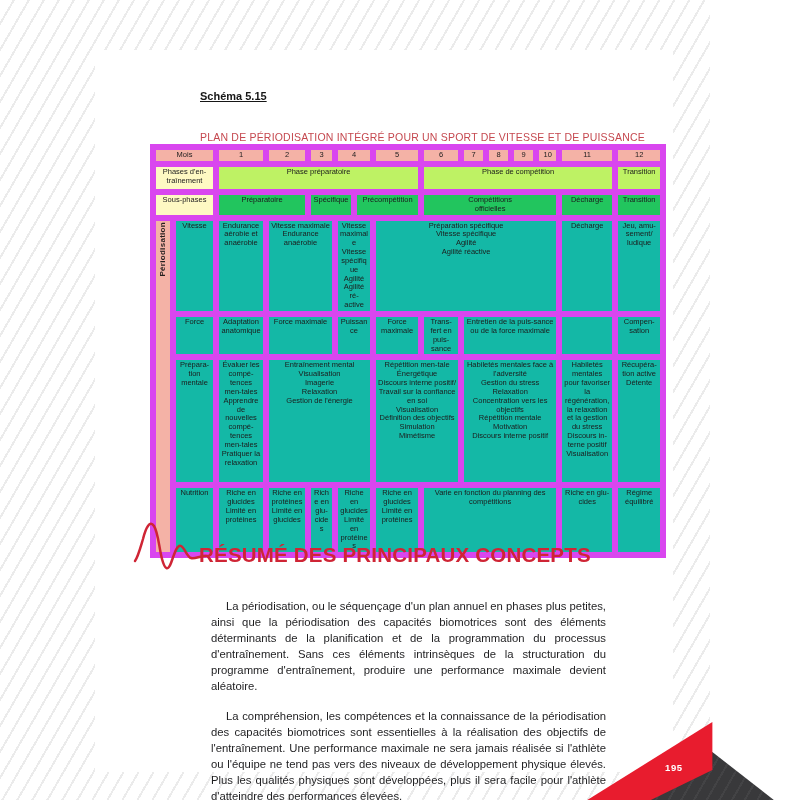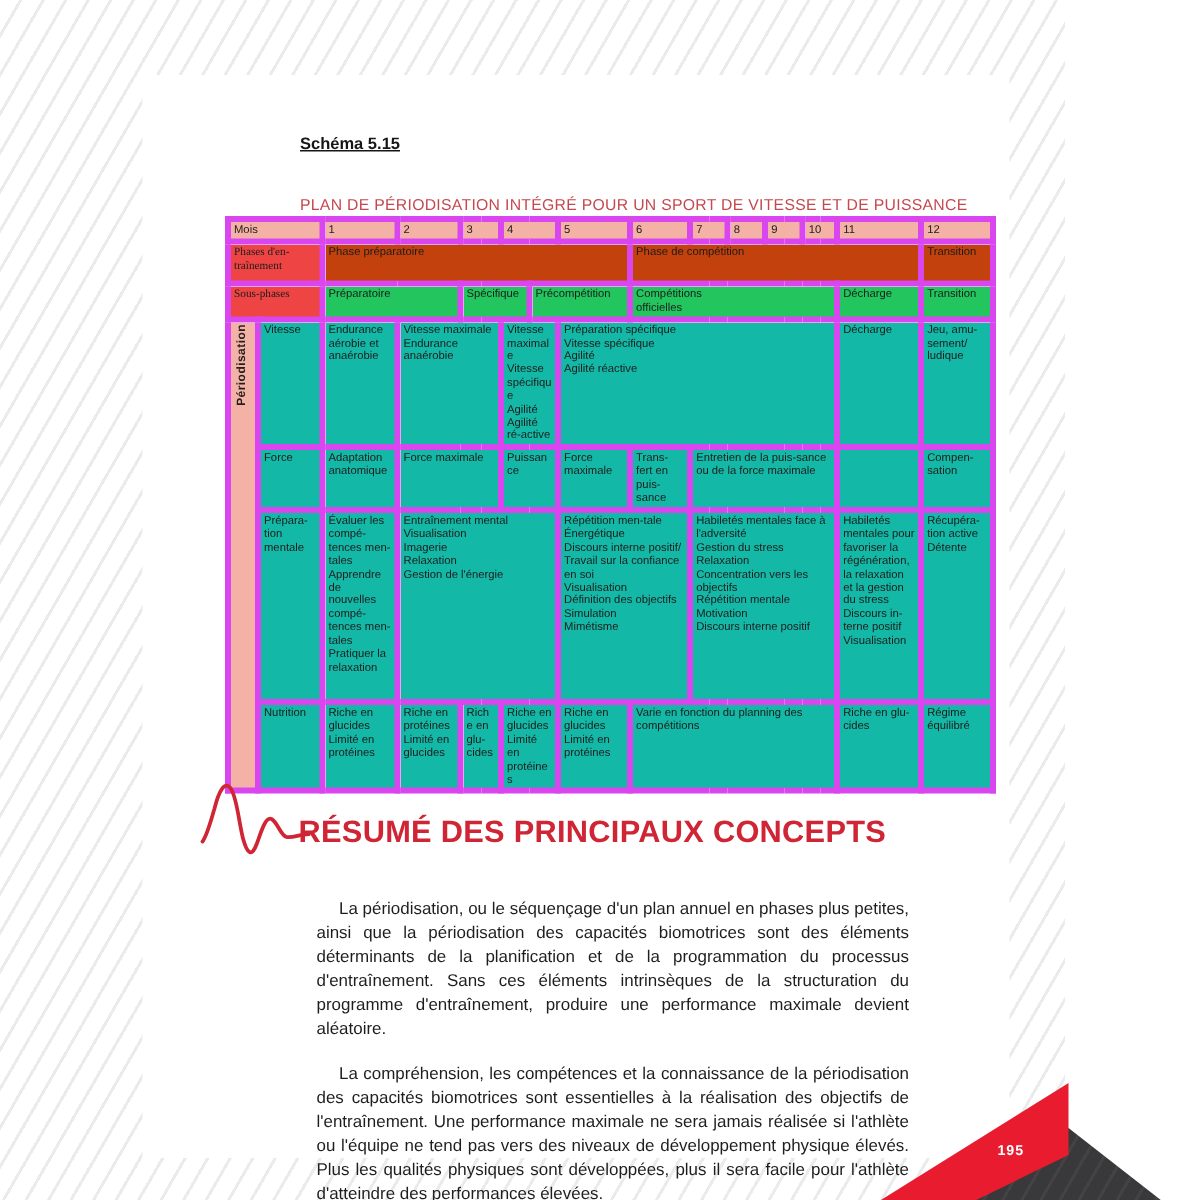--- a/index.html
+++ b/index.html
@@ -17,26 +17,26 @@
   .schema-label{position:absolute;left:200px;top:90px;font-size:11px;font-weight:bold;text-decoration:underline;color:#161616;z-index:4;}
   .schema-title{position:absolute;left:200px;top:119px;font-size:10.5px;color:#c5484f;letter-spacing:.2px;z-index:4;margin-top:12px;}
 
   
   .periodisation-table{
     position:absolute;left:150px;top:144px;width:510px;z-index:4;
     border-collapse:collapse;table-layout:fixed;
     font-size:7.5px;line-height:1.18;color:#1c1c1c;
   }
   .periodisation-table td,.periodisation-table th{
-    border:4px solid #d946ef;padding:1px 2px;vertical-align:top;text-align:left;
+    border:6px solid #d946ef;padding:1px 2px;vertical-align:top;text-align:center;
     font-weight:normal;white-space:pre-line;overflow-wrap:anywhere;overflow:hidden;
   }
   .hdr-pink{background:#f4b2a6;font-weight:bold;}
-  .hdr-lightpink{background:#ef4444;font-weight:bold;font-family:Liberation Serif, serif;}
-  .phase-cell{background:#c2410c;}
+  .hdr-lightpink{background:#fef9c3;font-weight:bold;}
+  .phase-cell{background:#bef264;}
   .sous-cell{background:#22c55e;text-align:center;vertical-align:middle;}
   .month-cell{text-align:center;}
   .side-col{background:#f4b2a6;vertical-align:middle;text-align:center;padding:0;}
   .side-vertical{
     writing-mode:vertical-rl;transform:rotate(180deg);
     font-size:8px;font-weight:bold;letter-spacing:.3px;color:#241f1e;
     display:inline-block;
   }
   .data-cell{background:#14b8a6;}
 

